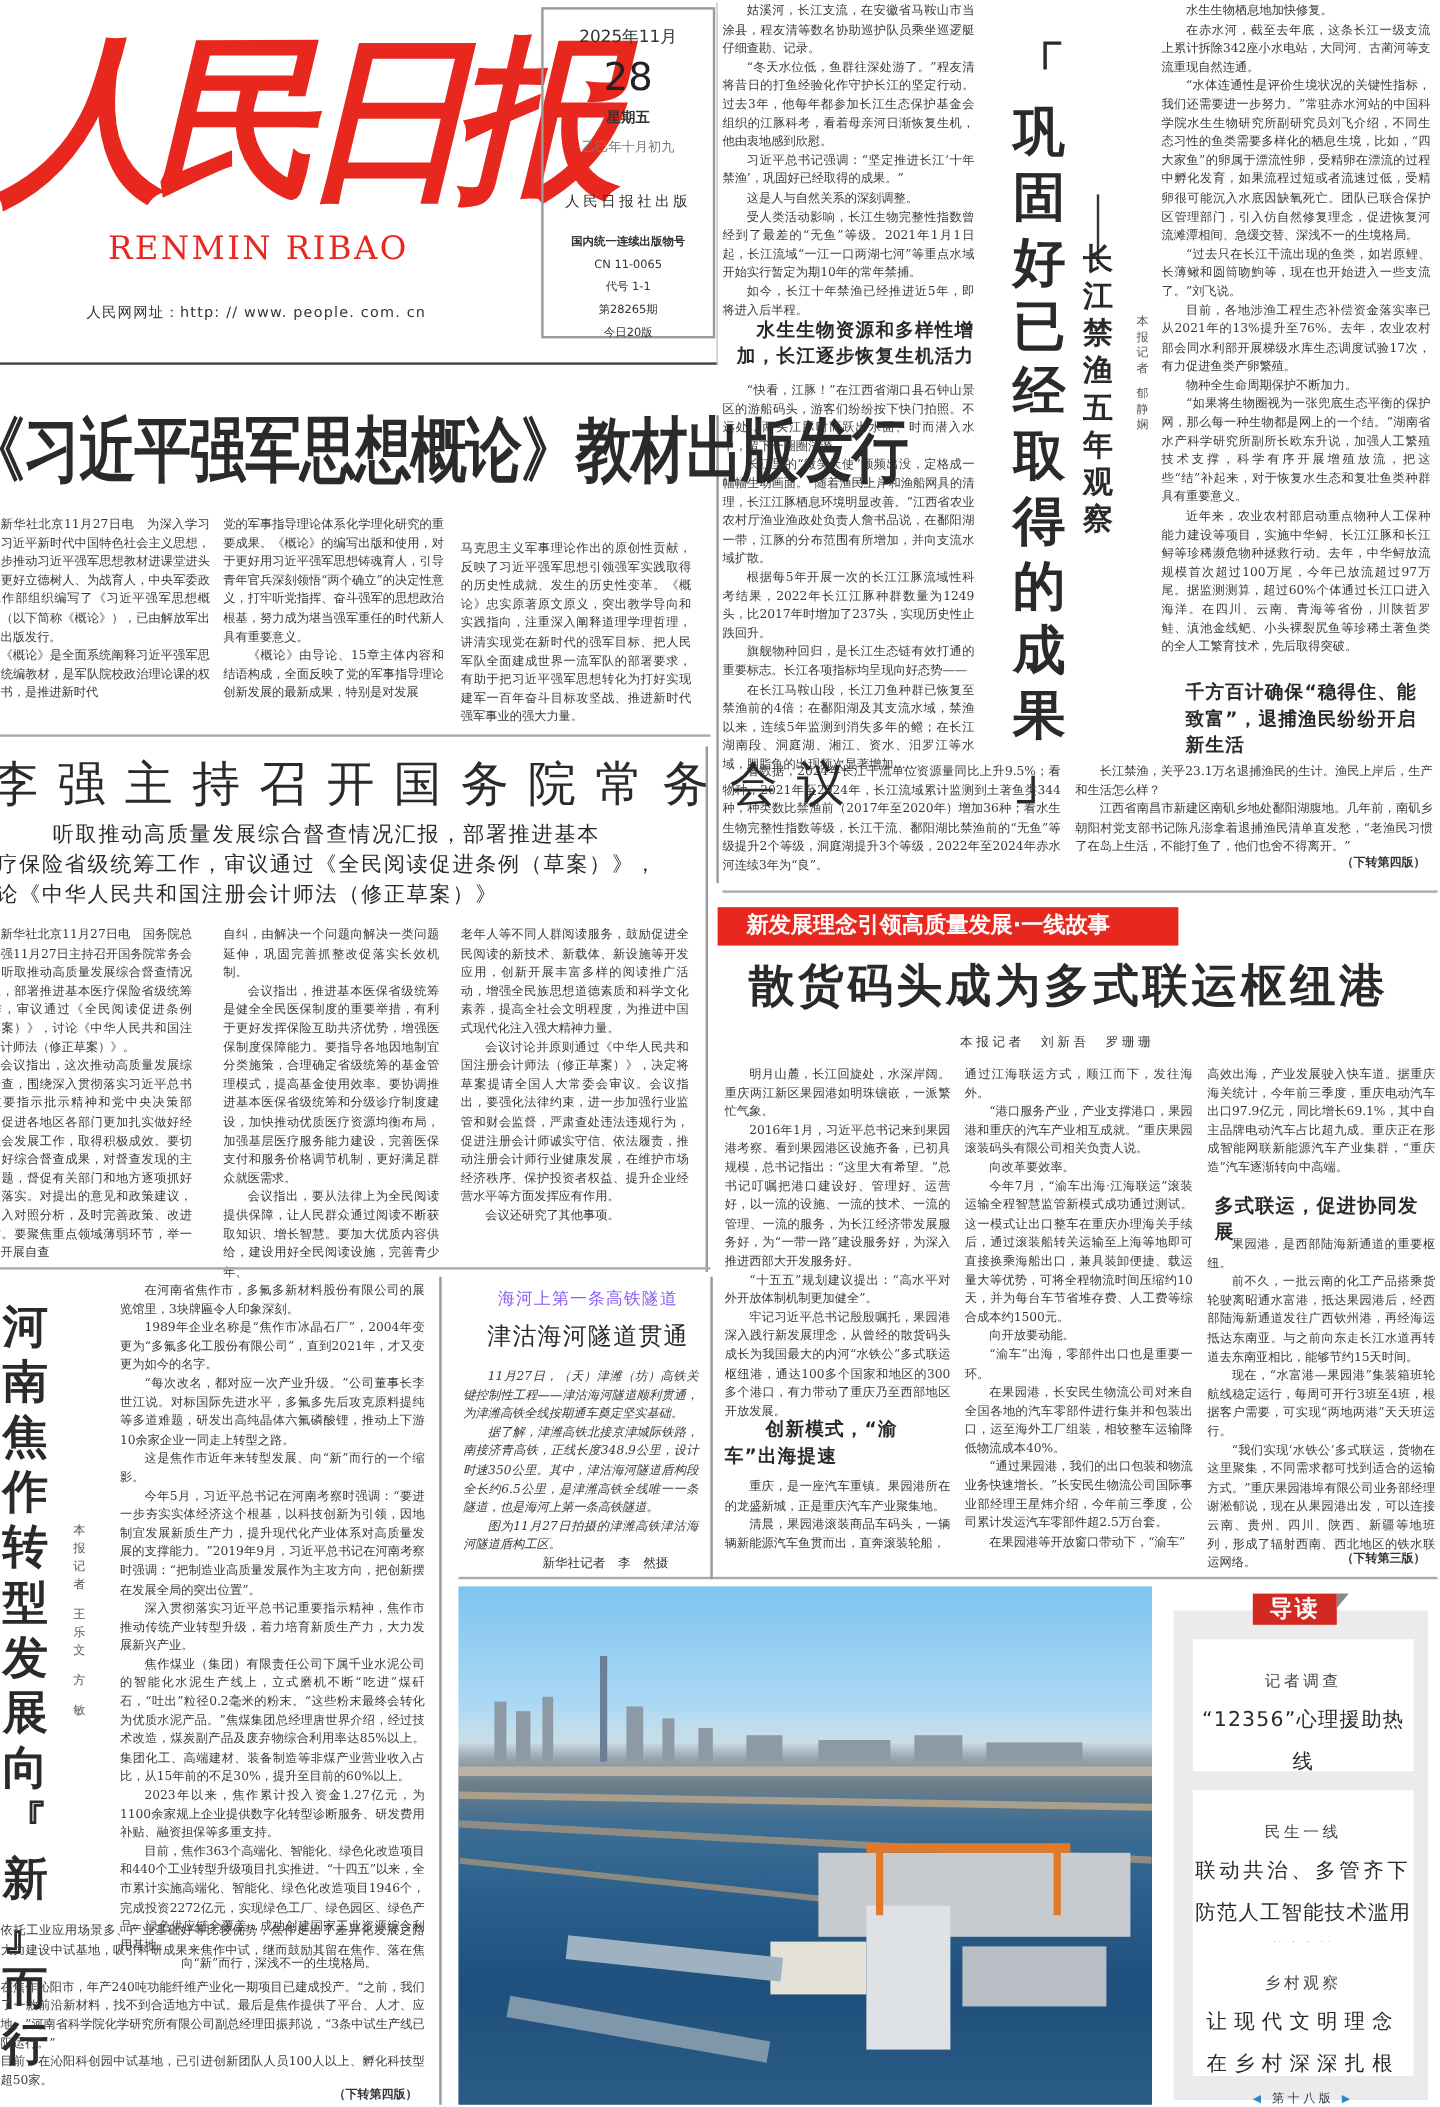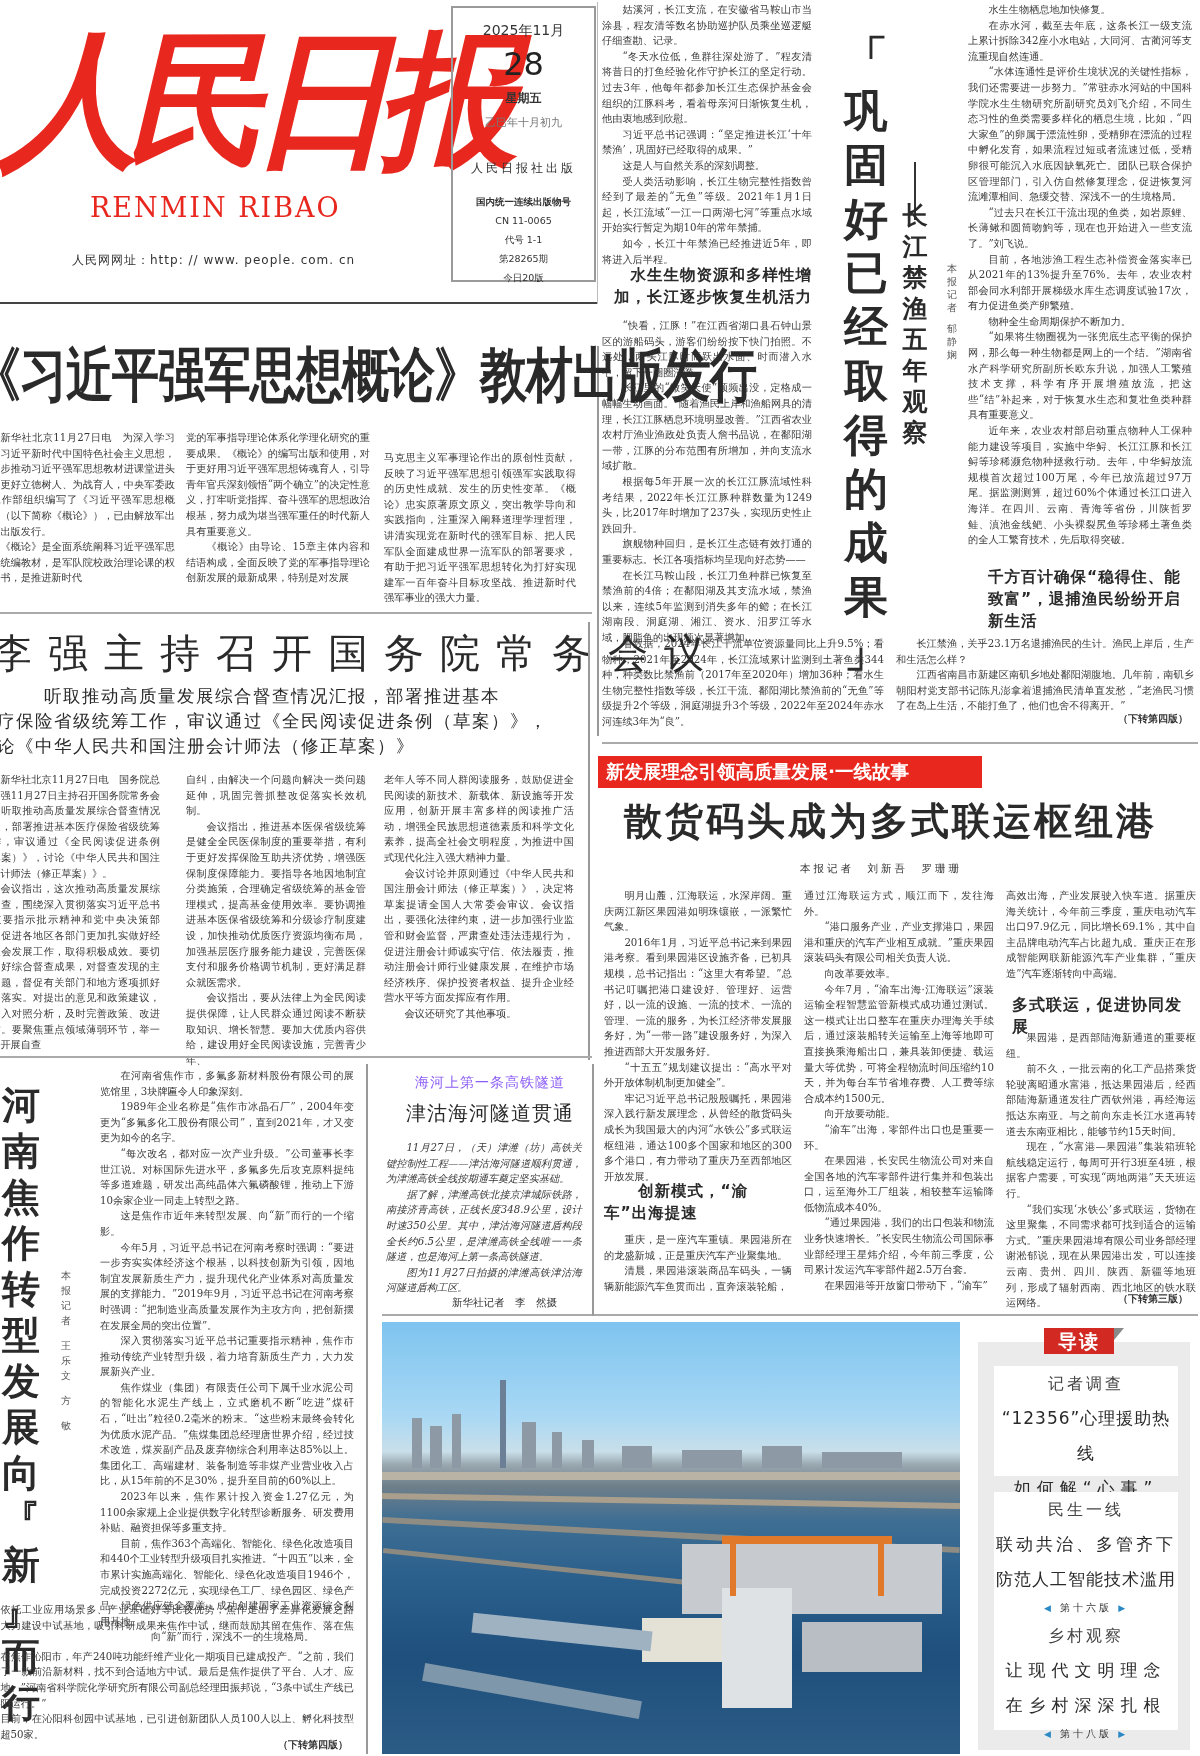--- a/index.html
+++ b/index.html
@@ -28,40 +28,40 @@
 
 .h-army{left:4px;top:336px;font-family:"DejaVu Sans",sans-serif;font-weight:bold;font-size:47px;color:#2a2a2a;letter-spacing:-1px;white-space:nowrap;transform:scaleY(1.25);transform-origin:top left}
 .h-state{left:-8px;top:626px;font-family:"DejaVu Serif",serif;font-size:40px;color:#2a2a2a;letter-spacing:16px;white-space:nowrap}
 .h-state-sub{left:0;top:684px;width:580px;font-family:"DejaVu Sans",sans-serif;font-size:17.5px;line-height:25px;color:#2a2a2a;letter-spacing:1.5px;white-space:nowrap}
 .h-state-sub div:first-child{padding-left:66px}
 .vhead-big{left:836px;top:30px;width:60px;font-family:"DejaVu Sans",sans-serif;font-weight:bold;font-size:44px;color:#2a2a2a;line-height:54px;text-align:center}
 .vhead-sub{left:898px;top:200px;width:34px;font-family:"DejaVu Serif",serif;font-weight:bold;font-size:25px;color:#2a2a2a;line-height:31px;text-align:center}
 .vhead-dash{left:914px;top:162px;width:2px;height:58px;background:#333}
 .vbyline{left:944px;top:262px;width:16px;font-size:10px;color:#555;line-height:13px;text-align:center}
 .subhead{font-family:"DejaVu Sans",sans-serif;font-weight:bold;font-size:15.5px;color:#2a2a2a;line-height:22px;letter-spacing:1px}
-.red-banner{left:598px;top:756px;width:384px;height:32px;background:#e8281f;color:#fff;font-family:"DejaVu Sans",sans-serif;font-weight:bold;font-size:18.5px;line-height:32px;padding-left:8px;white-space:nowrap}
+.red-banner{left:598px;top:756px;width:384px;height:32px;background:#e8281f;color:#fff;font-family:"DejaVu Sans",sans-serif;font-weight:bold;font-size:18.5px;line-height:32px;padding-left:24px;white-space:nowrap}
 .h-port{left:624px;top:796px;font-family:"DejaVu Serif",serif;font-weight:bold;font-size:38px;color:#2a2a2a;letter-spacing:3px;white-space:nowrap}
 .byline{font-size:10.5px;color:#333;letter-spacing:3px;white-space:nowrap}
 .vhead-henan{left:0;top:1082px;width:42px;font-family:"DejaVu Sans",sans-serif;font-weight:bold;font-size:38px;color:#2a2a2a;line-height:46px;text-align:center}
 .vbyline2{left:58px;top:1268px;width:16px;font-size:10px;color:#555;line-height:15px;text-align:center}
 .tunnel-kicker{left:380px;top:1074px;width:220px;text-align:center;font-size:14px;color:#8b5cf6;letter-spacing:1px}
 .tunnel-title{left:380px;top:1100px;width:220px;text-align:center;font-family:"DejaVu Sans",sans-serif;font-size:20px;color:#2a2a2a;letter-spacing:1px}
 .continue{font-family:"DejaVu Sans",sans-serif;font-weight:bold;font-size:10px;color:#333;white-space:nowrap}
 
 .photo{left:382px;top:1322px;width:578px;height:432px;overflow:hidden;background:linear-gradient(180deg,#7ec4ef 0%,#a9d8f4 22%,#c9dfe9 30%,#9aa8b0 33%,#6f7f8a 38%,#3e6e93 46%,#2a5f8c 60%,#1f4f7c 78%,#2b5c86 100%)}
 .photo .bld{position:absolute;background:#8d9aa6}
 .photo .pier{position:absolute;background:#c9c3b5}
 .photo .roof{position:absolute;background:#d8dde2}
 .photo .crane{position:absolute;background:#e07a2a}
 
 .guide{left:978px;top:1342px;width:212px;height:408px;background:#ebebeb}
 .guide-tab{left:1044px;top:1328px;width:70px;height:26px;background:#d22a22;color:#fff;font-family:"DejaVu Sans",sans-serif;font-weight:bold;font-size:19px;text-align:center;line-height:26px;letter-spacing:2px}
 .guide-tab-fold{left:1114px;top:1328px;width:0;height:0;border-left:10px solid #888;border-top:0;border-bottom:12px solid transparent}
 .gcard{position:absolute;left:994px;width:184px;background:#fff;text-align:center}
-.gk{font-size:16px;color:#444;letter-spacing:3px;margin-top:8px}
+.gk{font-size:13px;color:#444;letter-spacing:3px;margin-top:26px}
 .gt{font-family:"DejaVu Sans",sans-serif;font-size:17px;color:#2a2a2a;line-height:35px;margin-top:6px;letter-spacing:1px}
 .gp{font-size:10px;color:#333;margin-top:4px;letter-spacing:3px}
 .gp .tri{color:#2a88c4;font-size:9px}
 </style>
 </head>
 <body>
 
 <div class="abs logo">
   <div class="logo-cn">人民日报</div>
 </div>
@@ -196,21 +196,21 @@
   <p>会议还研究了其他事项。</p>
 </div>
 <div class="vr" style="left:588px;top:622px;height:438px;background:#999;width:2px"></div>
 <div class="hr" style="left:0;top:1056px;width:592px;height:2px;background:#aaa"></div>
 
 <div class="abs red-banner">新发展理念引领高质量发展·一线故事</div>
 <div class="abs h-port">散货码头成为多式联运枢纽港</div>
 <div class="abs byline" style="left:800px;top:862px">本报记者　刘新吾　罗珊珊</div>
 
 <div class="abs body-text" style="left:604px;top:888px;width:188px">
-  <p>明月山麓，江海联运，水深岸阔。重庆两江新区果园港如明珠镶嵌，一派繁忙气象。</p>
+  <p>明月山麓，长江回旋处，水深岸阔。重庆两江新区果园港如明珠镶嵌，一派繁忙气象。</p>
   <p>2016年1月，习近平总书记来到果园港考察。看到果园港区设施齐备，已初具规模，总书记指出：“这里大有希望。”总书记叮嘱把港口建设好、管理好、运营好，以一流的设施、一流的技术、一流的管理、一流的服务，为长江经济带发展服务好，为“一带一路”建设服务好，为深入推进西部大开发服务好。</p>
   <p>“十五五”规划建议提出：“高水平对外开放体制机制更加健全”。</p>
   <p>牢记习近平总书记殷殷嘱托，果园港深入践行新发展理念，从曾经的散货码头成长为我国最大的内河“水铁公”多式联运枢纽港，通达100多个国家和地区的300多个港口，有力带动了重庆乃至西部地区开放发展。</p>
 </div>
 <div class="abs subhead" style="left:604px;top:1180px;width:188px;text-indent:34px">创新模式，“渝车”出海提速</div>
 <div class="abs body-text" style="left:604px;top:1232px;width:188px">
   <p>重庆，是一座汽车重镇。果园港所在的龙盛新城，正是重庆汽车产业聚集地。</p>
   <p>清晨，果园港滚装商品车码头，一辆辆新能源汽车鱼贯而出，直奔滚装轮船，</p>
 </div>
 

